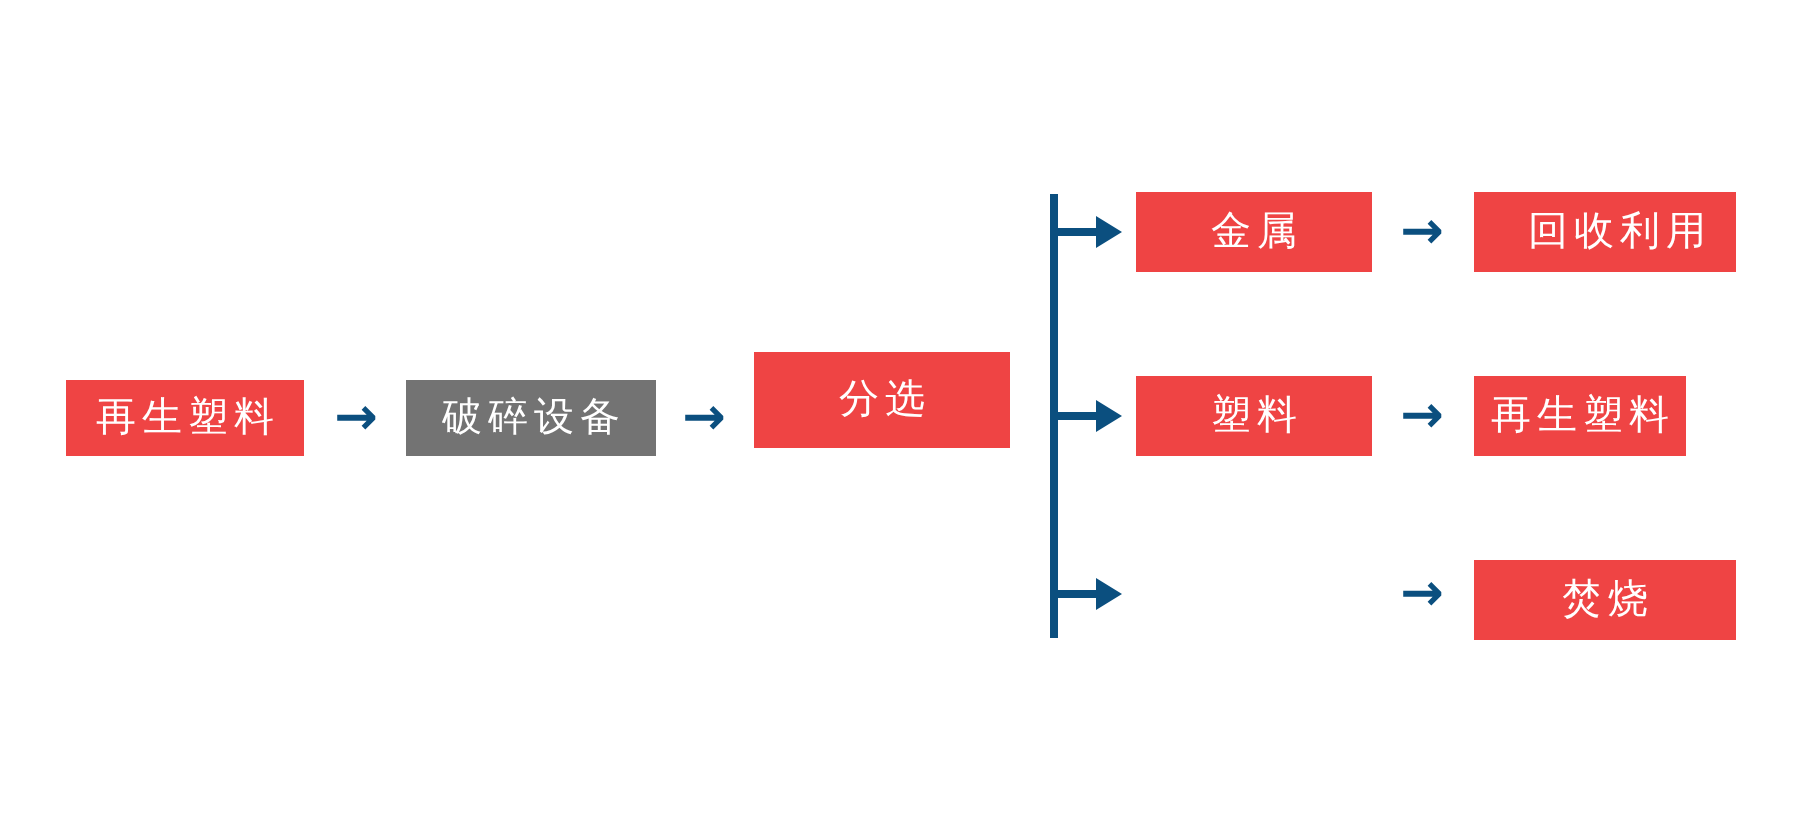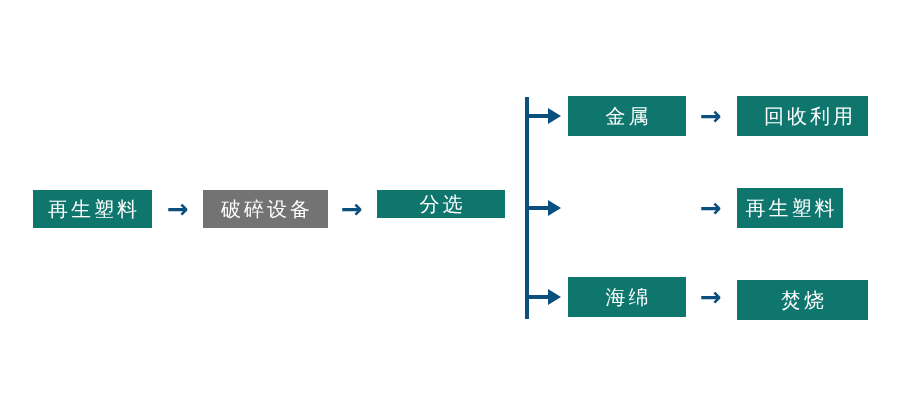--- a/index.html
+++ b/index.html
@@ -24,21 +24,21 @@
     align-items: center;
     justify-content: center;
     color: #ffffff;
     font-size: 20px;
     letter-spacing: 3px;
     text-indent: 3px;
     line-height: 1;
     white-space: nowrap;
     box-sizing: border-box;
   }
-  .node.blue  { background: #0f766e; }
+  .node.blue  { background: #ef4444; }
   .node.red   { background: #737373; }
 
   .arrow {
     position: absolute;
     display: flex;
     align-items: center;
     justify-content: center;
     color: #0b4f7f;
     font-size: 26px;
     line-height: 1;
@@ -70,43 +70,43 @@
 <div id="canvas">
 
   <div class="node blue" style="left:33px; top:190px; width:119px; height:38px;">再生塑料</div>
 
   <div class="arrow" style="left:162px; top:196px; width:32px; height:26px;">→</div>
 
   <div class="node red" style="left:203px; top:190px; width:125px; height:38px;">破碎设备</div>
 
   <div class="arrow" style="left:336px; top:196px; width:32px; height:26px;">→</div>
 
-  <div class="node blue" style="left:377px; top:190px; width:128px; height:28px;">分选</div>
+  <div class="node blue" style="left:377px; top:176px; width:128px; height:48px;">分选</div>
 
   <div class="vline" style="left:525px; top:97px; width:4px; height:222px;"></div>
 
   <div class="branch-stem" style="left:525px; top:114px; width:25px; height:4px;"></div>
   <div class="branch-head" style="left:548px; top:108px;"></div>
 
   <div class="node blue" style="left:568px; top:96px; width:118px; height:40px;">金属</div>
 
   <div class="arrow" style="left:695px; top:103px; width:32px; height:26px;">→</div>
 
   <div class="node blue" style="left:737px; top:96px; width:131px; height:40px;padding-left:12px;">回收利用</div>
 
   <div class="branch-stem" style="left:525px; top:206px; width:25px; height:4px;"></div>
   <div class="branch-head" style="left:548px; top:200px;"></div>
 
+  <div class="node blue" style="left:568px; top:188px; width:118px; height:40px;">塑料</div>
 
   <div class="arrow" style="left:695px; top:195px; width:32px; height:26px;">→</div>
 
   <div class="node blue" style="left:737px; top:188px; width:106px; height:40px;">再生塑料</div>
 
   <div class="branch-stem" style="left:525px; top:295px; width:25px; height:4px;"></div>
   <div class="branch-head" style="left:548px; top:289px;"></div>
 
-  <div class="node blue" style="left:568px; top:277px; width:118px; height:40px;">海绵</div>
 
   <div class="arrow" style="left:695px; top:284px; width:32px; height:26px;">→</div>
 
   <div class="node blue" style="left:737px; top:280px; width:131px; height:40px;">焚烧</div>
 
 </div>
 
 </body></html>

